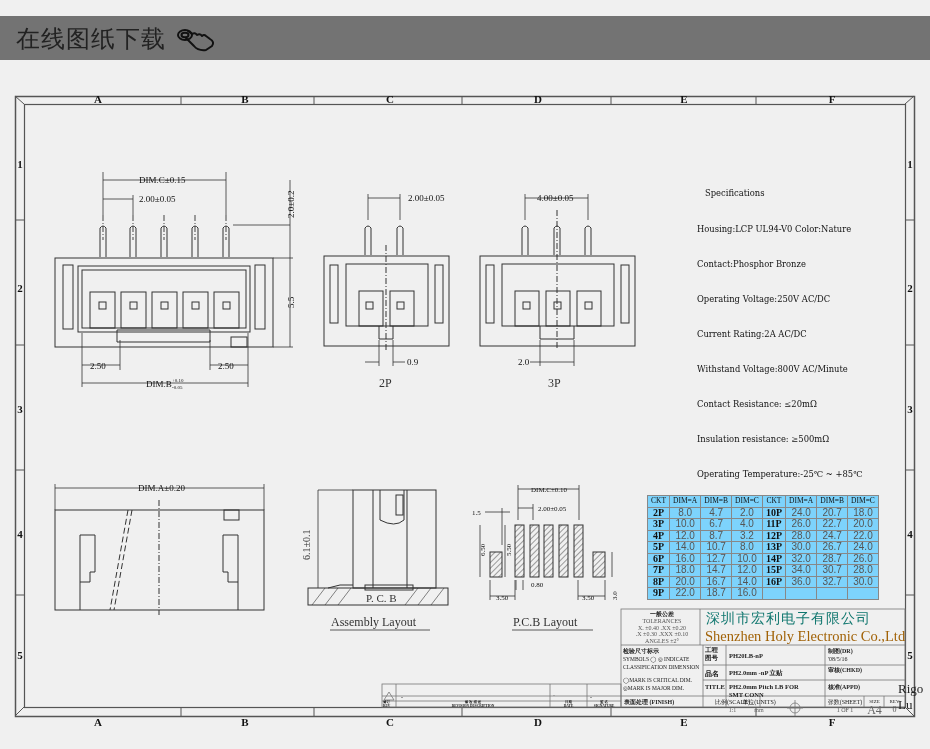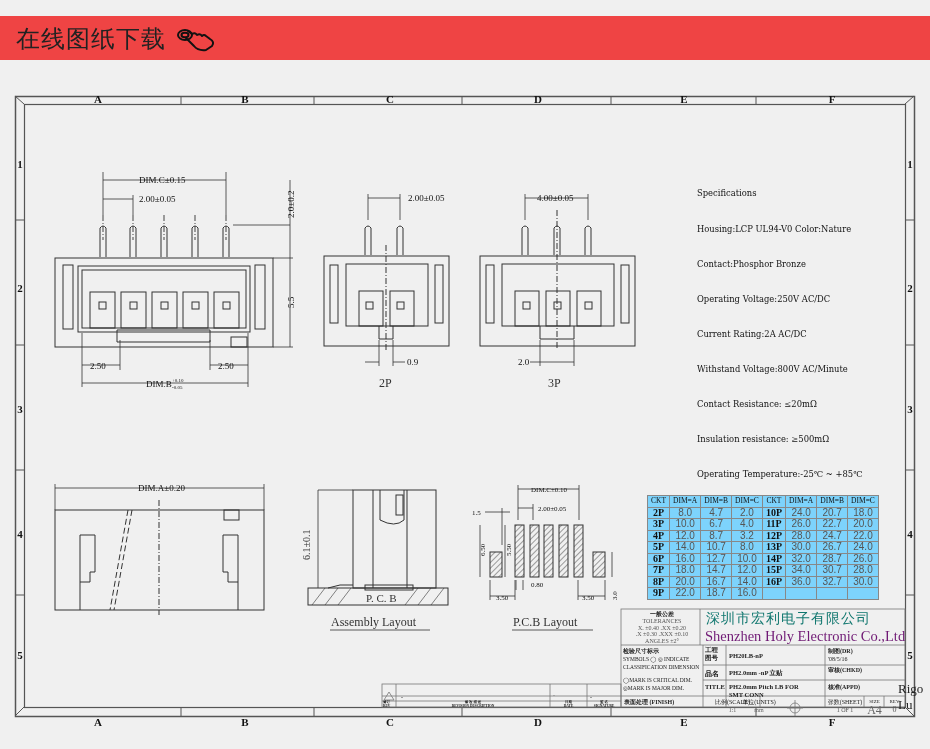--- a/index.html
+++ b/index.html
@@ -1,24 +1,24 @@
 <!DOCTYPE html>
 <html><head>
 <meta charset="utf-8">
 <style>
   html,body{margin:0;padding:0;}
   body{width:930px;height:749px;background:#f0f0f0;position:relative;overflow:hidden;font-family:"DejaVu Sans",sans-serif;}
-  .topbar{position:absolute;left:0;top:16px;width:930px;height:44px;background:#ef4444;}
+  .topbar{position:absolute;left:0;top:16px;width:930px;height:44px;background:#737373;}
   .topbar .title{position:absolute;left:16px;top:7px;font-size:24px;color:#222;letter-spacing:1px;}
   .topbar .hand{position:absolute;left:176px;top:8px;}
   .sheet{position:absolute;left:0;top:0;}
   svg text{font-family:"Liberation Serif",serif;}
   .spec{position:absolute;left:697px;top:165px;font-family:"DejaVu Serif",serif;font-size:8.4px;line-height:11.7px;color:#111;white-space:pre;}
   .spec div{}
-  .spec div.h{margin-left:0;}
+  .spec div.h{margin-left:8px;}
   table.ckt{position:absolute;left:647px;top:495px;border-collapse:collapse;font-size:10px;font-family:"Liberation Sans",sans-serif;background:#7dd3fc;}
   table.ckt td,table.ckt th{border:1px solid #888;padding:0 3px;height:10.5px;line-height:10.5px;text-align:center;}
   table.ckt th{font-family:"Liberation Serif",serif;font-size:7.5px;font-weight:normal;color:#111;}
   table.ckt td.k{font-family:"Liberation Serif",serif;font-weight:bold;color:#111;font-size:10px;}
   table.ckt td.v{color:#555;}
   .tb{position:absolute;font-family:"Liberation Serif",serif;color:#222;}
 </style>
 </head>
 <body>
 
@@ -445,21 +445,21 @@
   </table>
 
 <div class="tb" style="left:626px;top:611px;width:72px;text-align:center;font-size:6px;line-height:6.8px;color:#555;">
   <div style="font-weight:bold;color:#222">一般公差</div>
   <div>TOLERANCES</div>
   <div>X. ±0.40   .XX ±0.20</div>
   <div>.X ±0.30   .XXX ±0.10</div>
   <div>ANGLES   ±2°</div>
 </div>
 <div class="tb" style="left:706px;top:610px;font-size:14px;color:#0f766e;letter-spacing:1px;font-family:'DejaVu Sans',sans-serif;">深圳市宏利电子有限公司</div>
-<div class="tb" style="left:705px;top:628px;font-size:14.5px;color:#701a75;">Shenzhen Holy Electronic Co.,Ltd</div>
+<div class="tb" style="left:705px;top:628px;font-size:14.5px;color:#a16207;">Shenzhen Holy Electronic Co.,Ltd</div>
 
 <div class="tb" style="left:623px;top:647px;font-size:6px;line-height:8px;">
   <div style="font-weight:bold">检验尺寸标示</div>
   <div style="font-size:5.5px">SYMBOLS ◯ ◎ INDICATE</div>
   <div style="font-size:5.5px">CLASSIFICATION  DIMENSION</div>
   <div style="font-size:5.5px;margin-top:5px">◯MARK IS CRITICAL DIM.</div>
   <div style="font-size:5.5px">◎MARK IS MAJOR DIM.</div>
 </div>
 
 <div class="tb" style="left:705px;top:646px;font-size:6.5px;line-height:8px;font-weight:bold;white-space:pre;">工程

